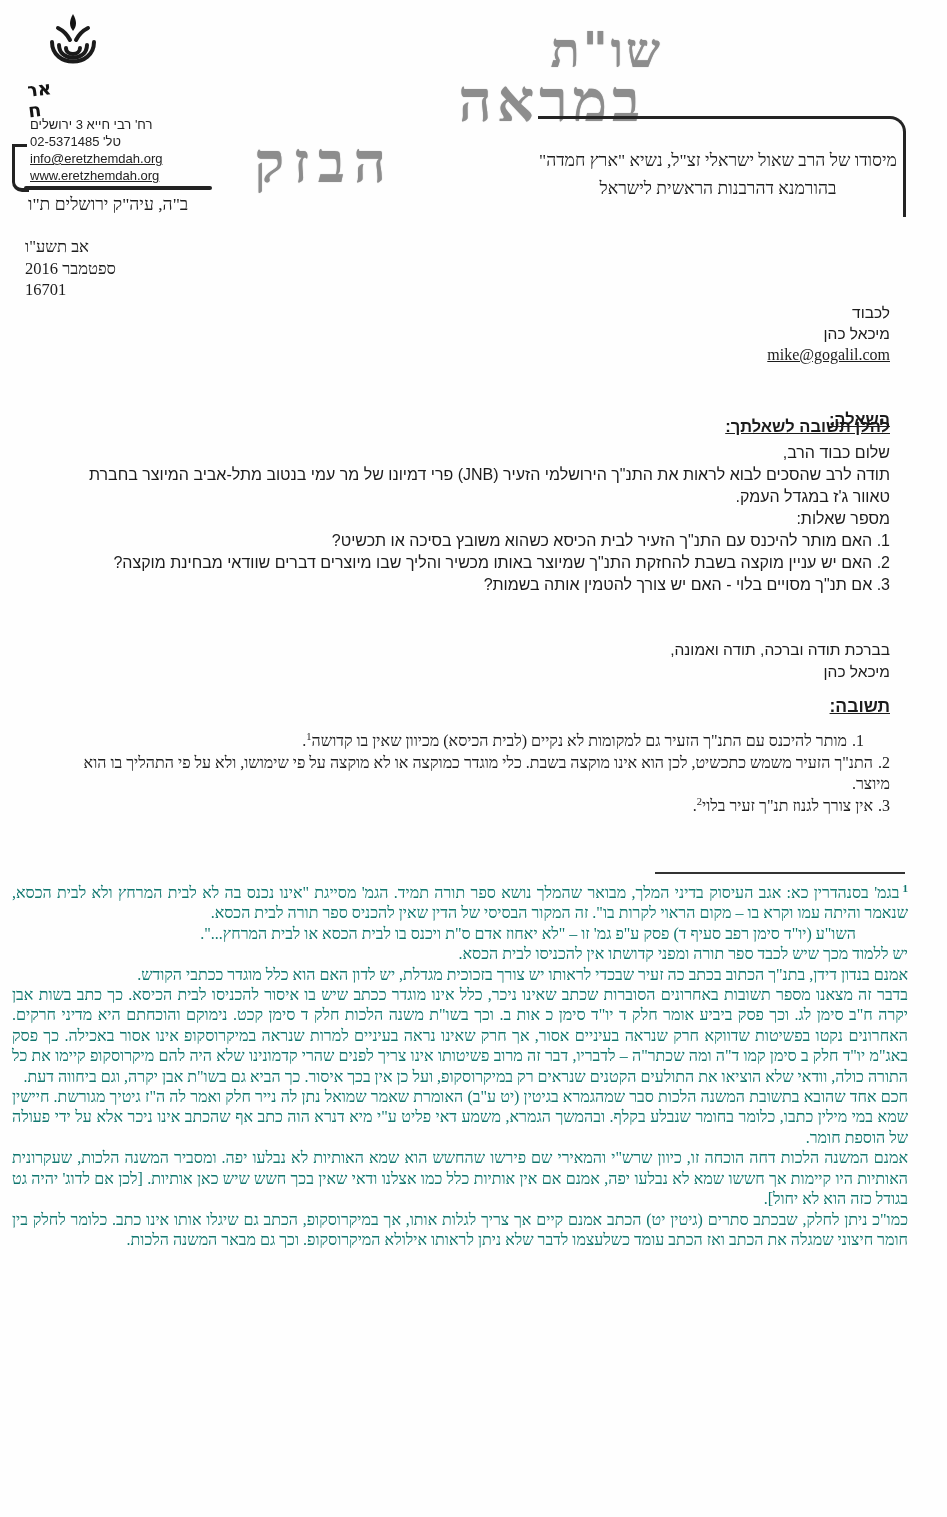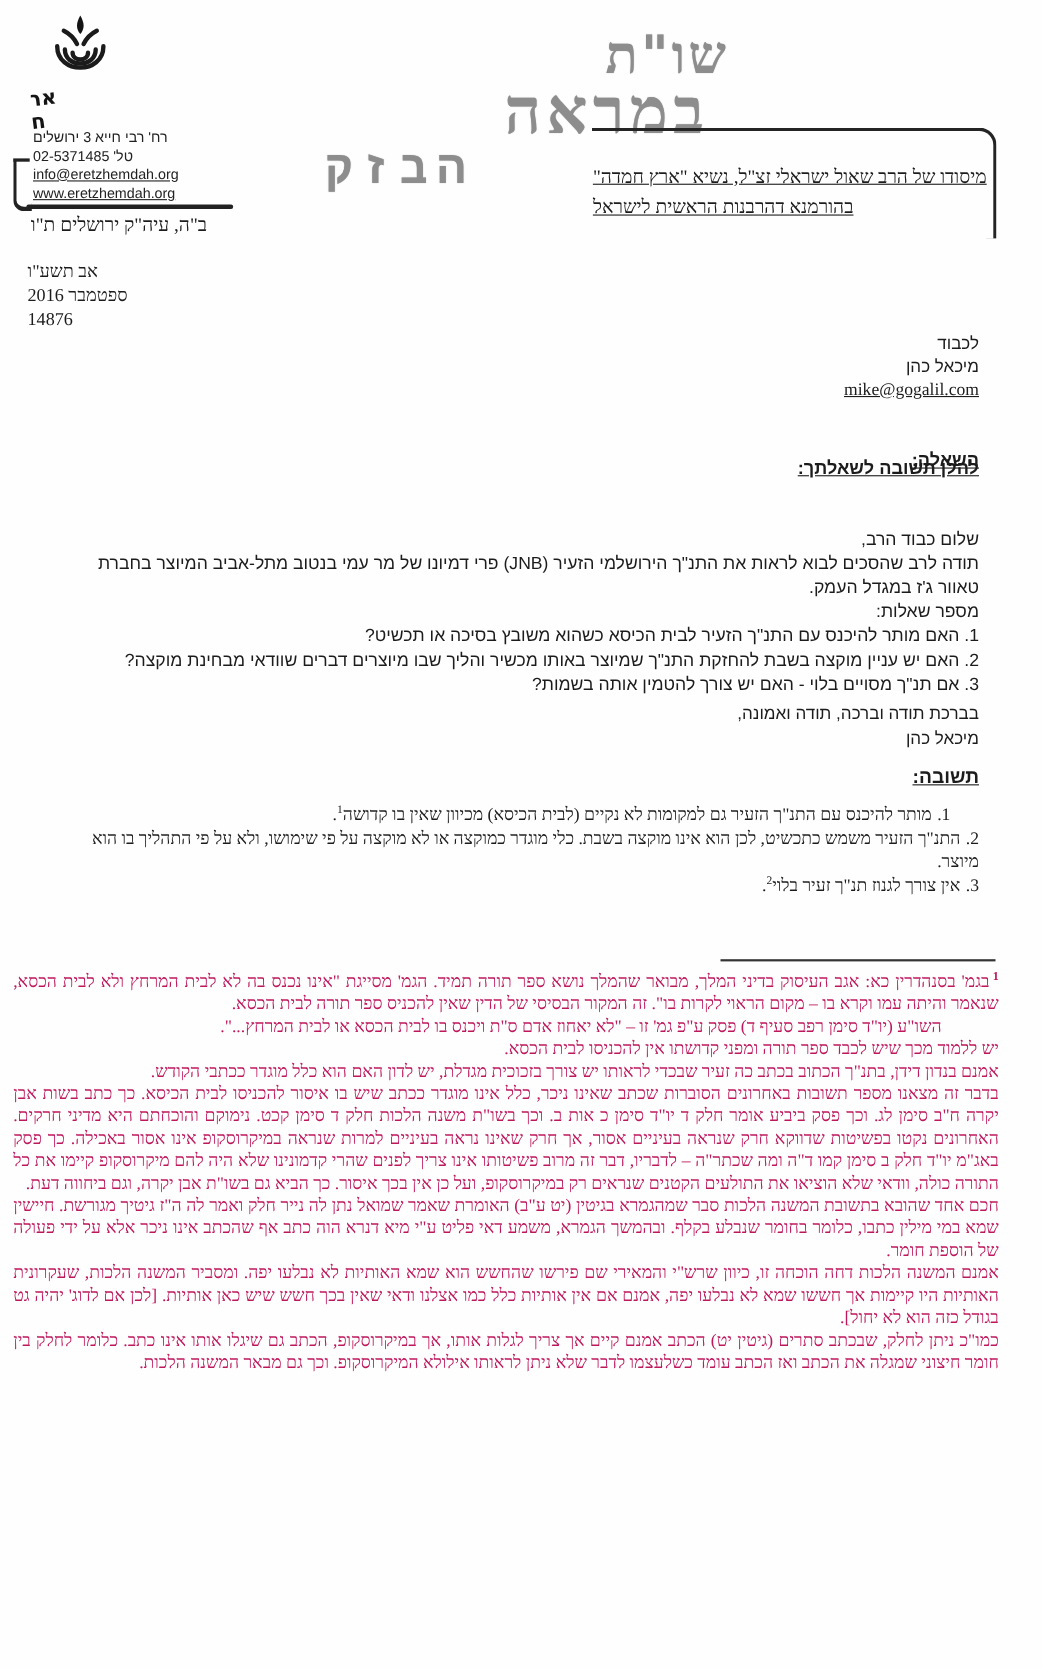--- a/index.html
+++ b/index.html
@@ -9,29 +9,29 @@
     margin:0 auto;direction:rtl;
   }
   
   .logo-svg{position:absolute;left:28px;top:12px;}
   .big-title{
     position:absolute;font-family:"DejaVu Serif",serif;font-weight:bold;
     color:#8d8d8d;text-shadow:0 0 1px #a5a5a5;line-height:1;white-space:nowrap;
   }
   .t1{top:26px;right:284px;font-size:48px;letter-spacing:3px;}
   .t2{top:72px;right:302px;font-size:58px;letter-spacing:5px;}
-  .t3{top:134px;right:515px;font-size:42px;letter-spacing:9px;font-family:Liberation Mono, monospace;}
+  .t3{top:134px;right:552px;font-size:56px;letter-spacing:9px;}
   .hdr-rule{
     position:absolute;top:116px;right:41px;width:365px;height:98px;
     border-top:3px solid #242424;border-right:3px solid #242424;
     border-top-right-radius:16px;
   }
   .founders{
-    position:absolute;right:50px;top:146px;text-align:left;
-    font-size:17.5px;line-height:28px;text-decoration:underline;
+    position:absolute;right:50px;top:146px;text-align:center;
+    font-size:17.5px;line-height:28px;
   }
   .addr{
     position:absolute;left:30px;top:116px;width:210px;direction:rtl;
     text-align:left;font-family:"Liberation Sans",sans-serif;
     font-size:13px;line-height:17px;color:#222;
   }
   .addr .lnk{text-decoration:underline;}
   .addr-bracket{
     position:absolute;left:12px;top:146px;width:14px;height:42px;
     border-left:3px solid #222;border-bottom:4px solid #222;
@@ -48,36 +48,36 @@
   .sec-head{
     position:absolute;right:57px;text-align:right;font-family:"Liberation Sans",sans-serif;
     font-weight:bold;font-size:16.5px;text-decoration:underline;
   }
   .h-intro{top:385px;margin-top:32px;}
   .h-question{top:410px;}
   .h-answer{top:696px;font-size:17.5px;}
   
   .q-block{
     position:absolute;right:57px;left:60px;top:442px;text-align:right;
-    font-family:"Liberation Sans",sans-serif;font-size:16px;line-height:22px;margin-top:38px;
+    font-family:"Liberation Sans",sans-serif;font-size:16px;line-height:22px;
   }
   .closing{position:absolute;right:57px;top:639px;text-align:right;font-family:"Liberation Sans",sans-serif;font-size:15.5px;line-height:21.5px;}
   
   .a-list{
     position:absolute;right:57px;left:55px;top:730px;text-align:right;
     font-size:16px;line-height:21.5px;
   }
   .ans-item-first{padding-right:26px;}
   .ans-num{margin-left:5px;}
   .fn-ref{font-size:10.5px;vertical-align:super;line-height:0;}
   
   .fn-sep{position:absolute;top:872px;right:42px;width:250px;height:2px;background:#333;}
   .footnotes{
     position:absolute;top:883px;left:12px;right:39px;direction:rtl;
-    text-align:justify;font-size:16px;line-height:20.4px;color:#be185d;
+    text-align:justify;font-size:16px;line-height:20.4px;color:#0f766e;
   }
   .fn-indent{text-indent:52px;}
   .fn-marker{font-weight:bold;font-size:11px;vertical-align:super;line-height:0;margin-left:3px;}
 </style>
 </head>
 <body>
 
 <div class="page">
 
   <svg class="logo-svg" width="90" height="118" viewBox="0 0 90 118">
@@ -113,21 +113,21 @@
     <div>טל' 02-5371485</div>
     <div class="lnk">info@eretzhemdah.org</div>
     <div class="lnk">www.eretzhemdah.org</div>
   </div>
 
   <div class="blessing">ב"ה, עיה"ק ירושלים ת"ו</div>
 
   <div class="meta">
     <div>אב תשע"ו</div>
     <div>ספטמבר 2016</div>
-    <div>14876</div>
+    <div>16701</div>
   </div>
 
   <div class="recipient">
     <div>לכבוד</div>
     <div>מיכאל כהן</div>
     <div class="mail">mike@gogalil.com</div>
   </div>
 
   <div class="sec-head h-intro">להלן תשובה לשאלתך:</div>
   <div class="sec-head h-question">השאלה:</div>

